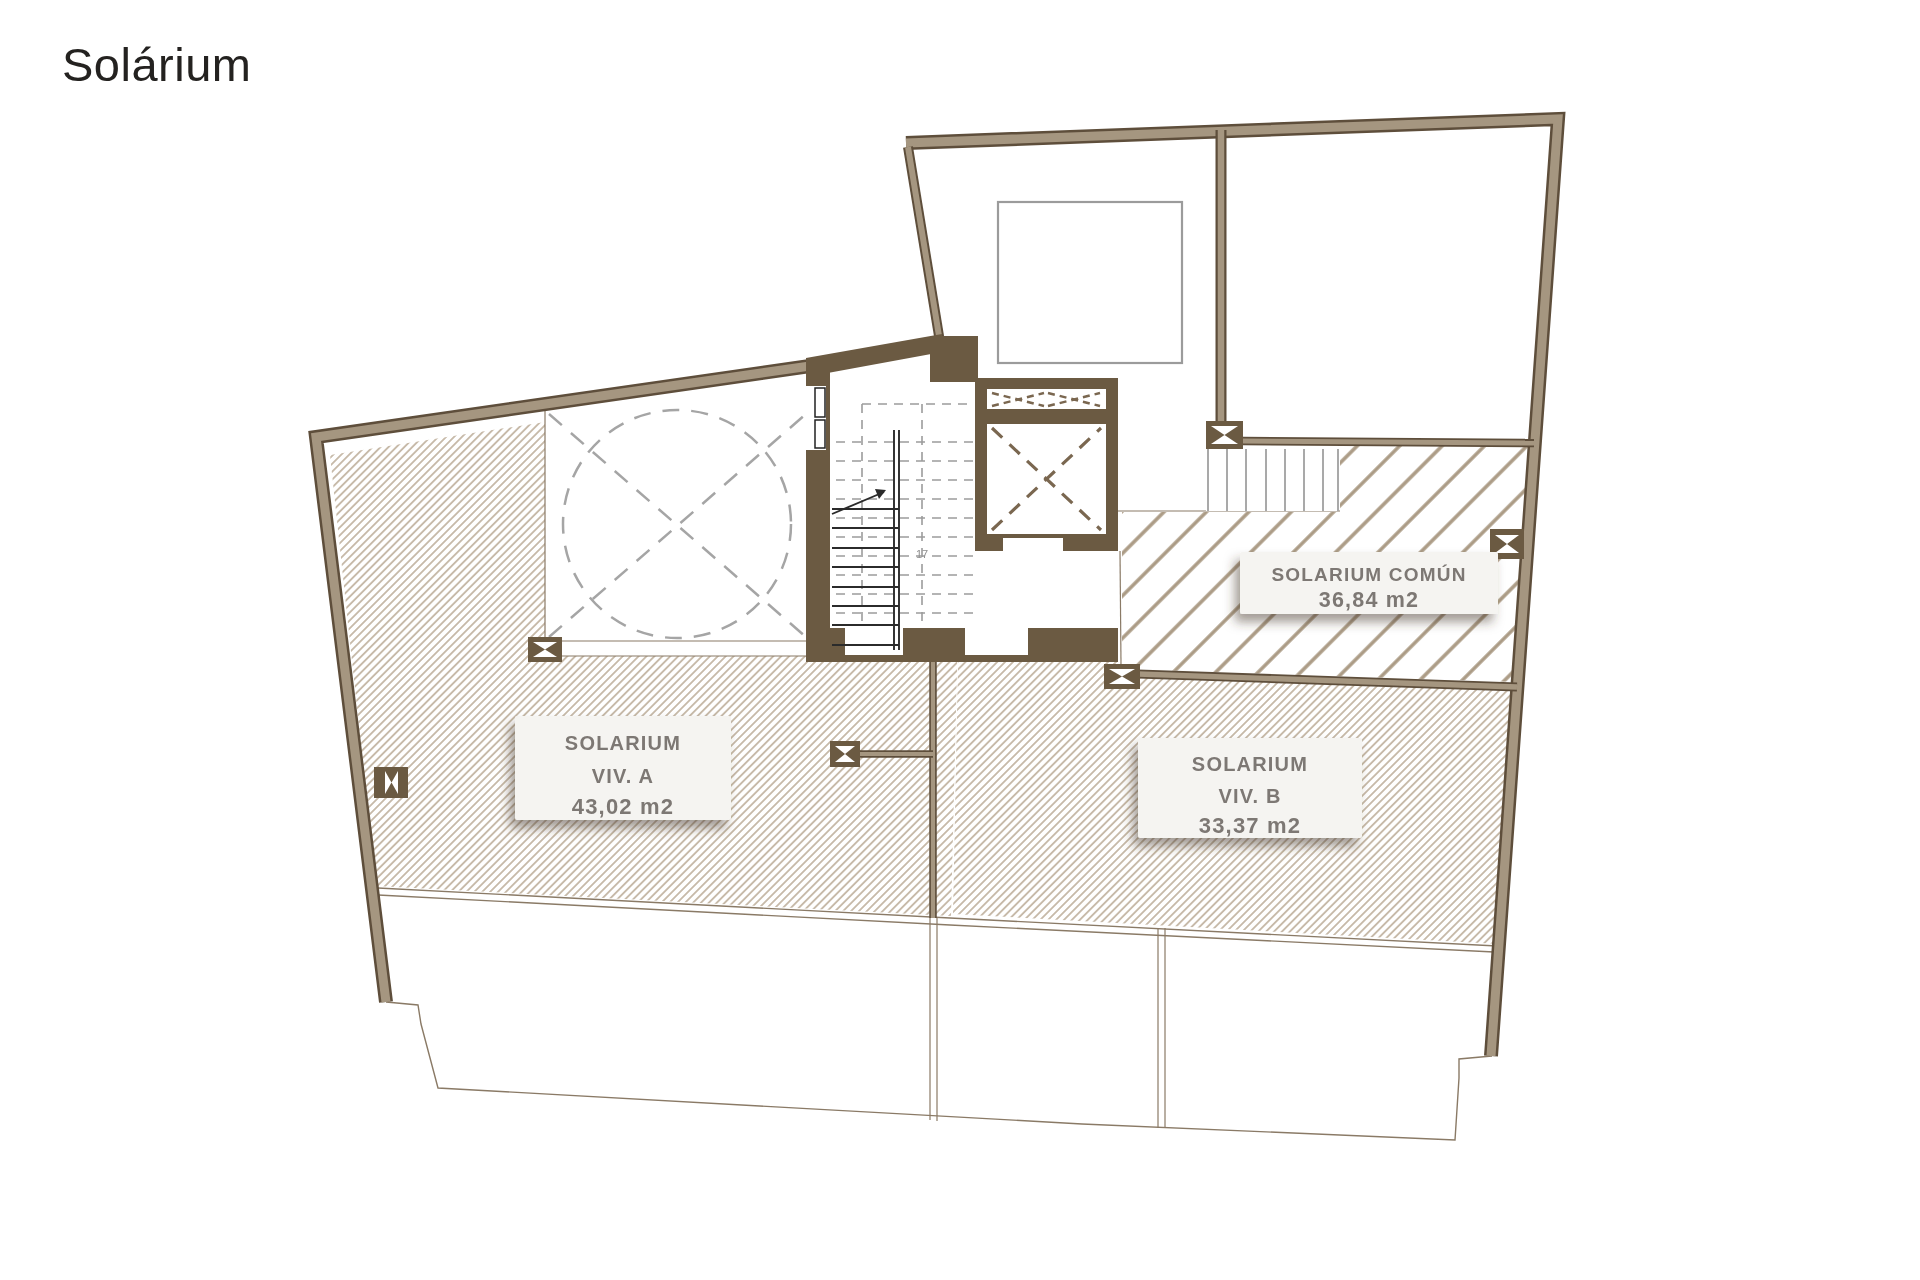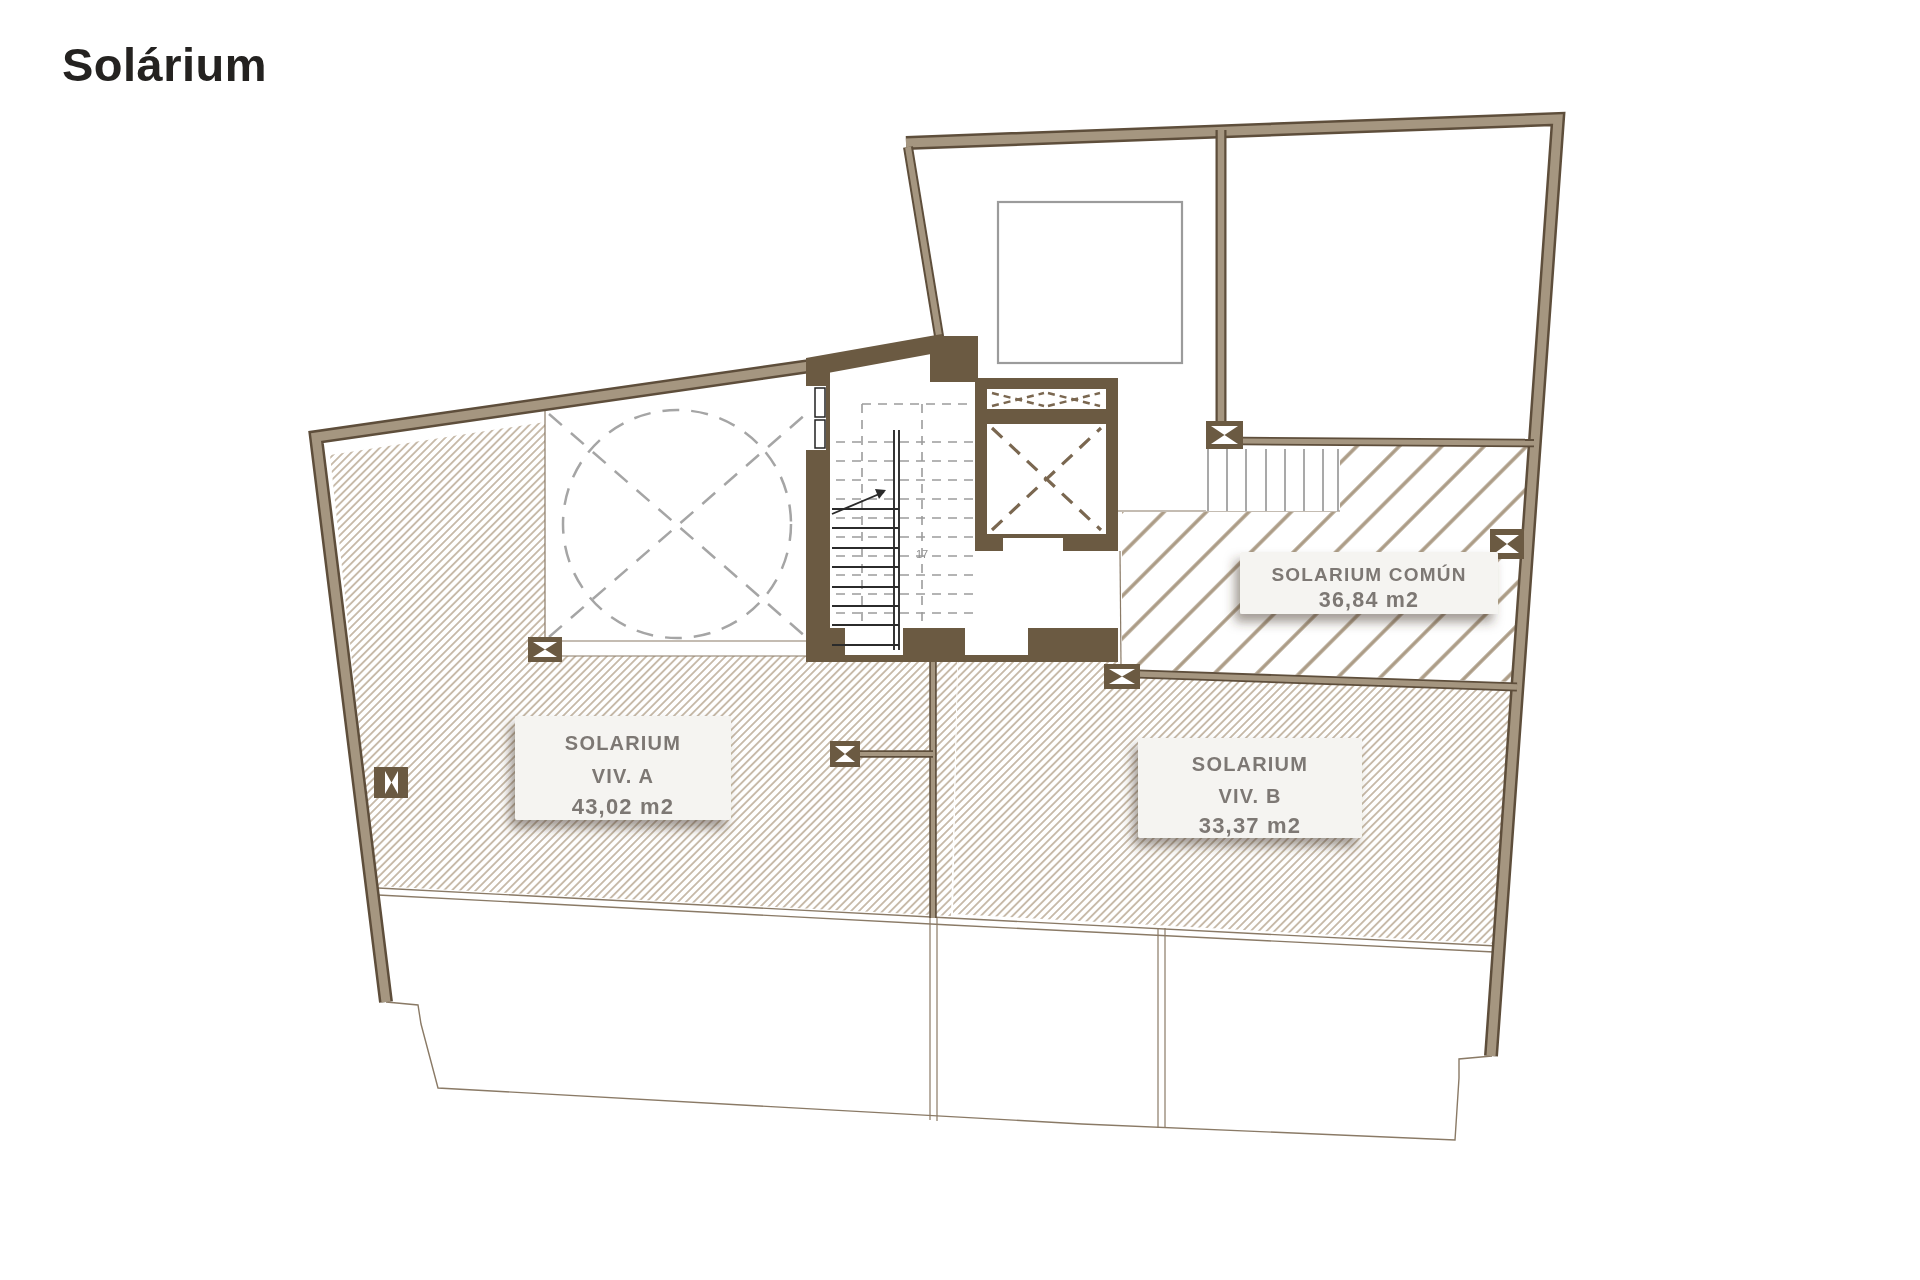--- a/index.html
+++ b/index.html
@@ -1,18 +1,18 @@
 <!DOCTYPE html>
 <html><head>
 <meta charset="utf-8">
 <style>
   html,body{margin:0;padding:0;background:#ffffff;}
   body{width:1920px;height:1280px;position:relative;overflow:hidden;
        font-family:"Liberation Sans", sans-serif;}
-  .page-title{position:absolute;left:62px;top:6px;font-size:47px;font-weight:700;
+  .page-title{position:absolute;left:62px;top:6px;font-size:47px;font-weight:400;
               color:#242220;letter-spacing:.5px;}
   svg text{font-family:"Liberation Sans", sans-serif;}
   .card-rect{fill:#f5f4f1;}
   .lbl{fill:#7d7874;font-weight:bold;letter-spacing:1.2px;}
   .thin{stroke:#8a7a66;stroke-width:1.4;fill:none;}
   .hairline{stroke:#8a7a66;stroke-width:1.2;fill:none;}
   .dashedgray{stroke:#9c9c9c;stroke-width:1.6;fill:none;stroke-dasharray:9 7;}
   .blackline{stroke:#2b2b2b;stroke-width:1.9;fill:none;}
   .wall-dark{stroke:#5e4e3b;fill:none;}
   .wall-fill{stroke:#a59680;fill:none;}

